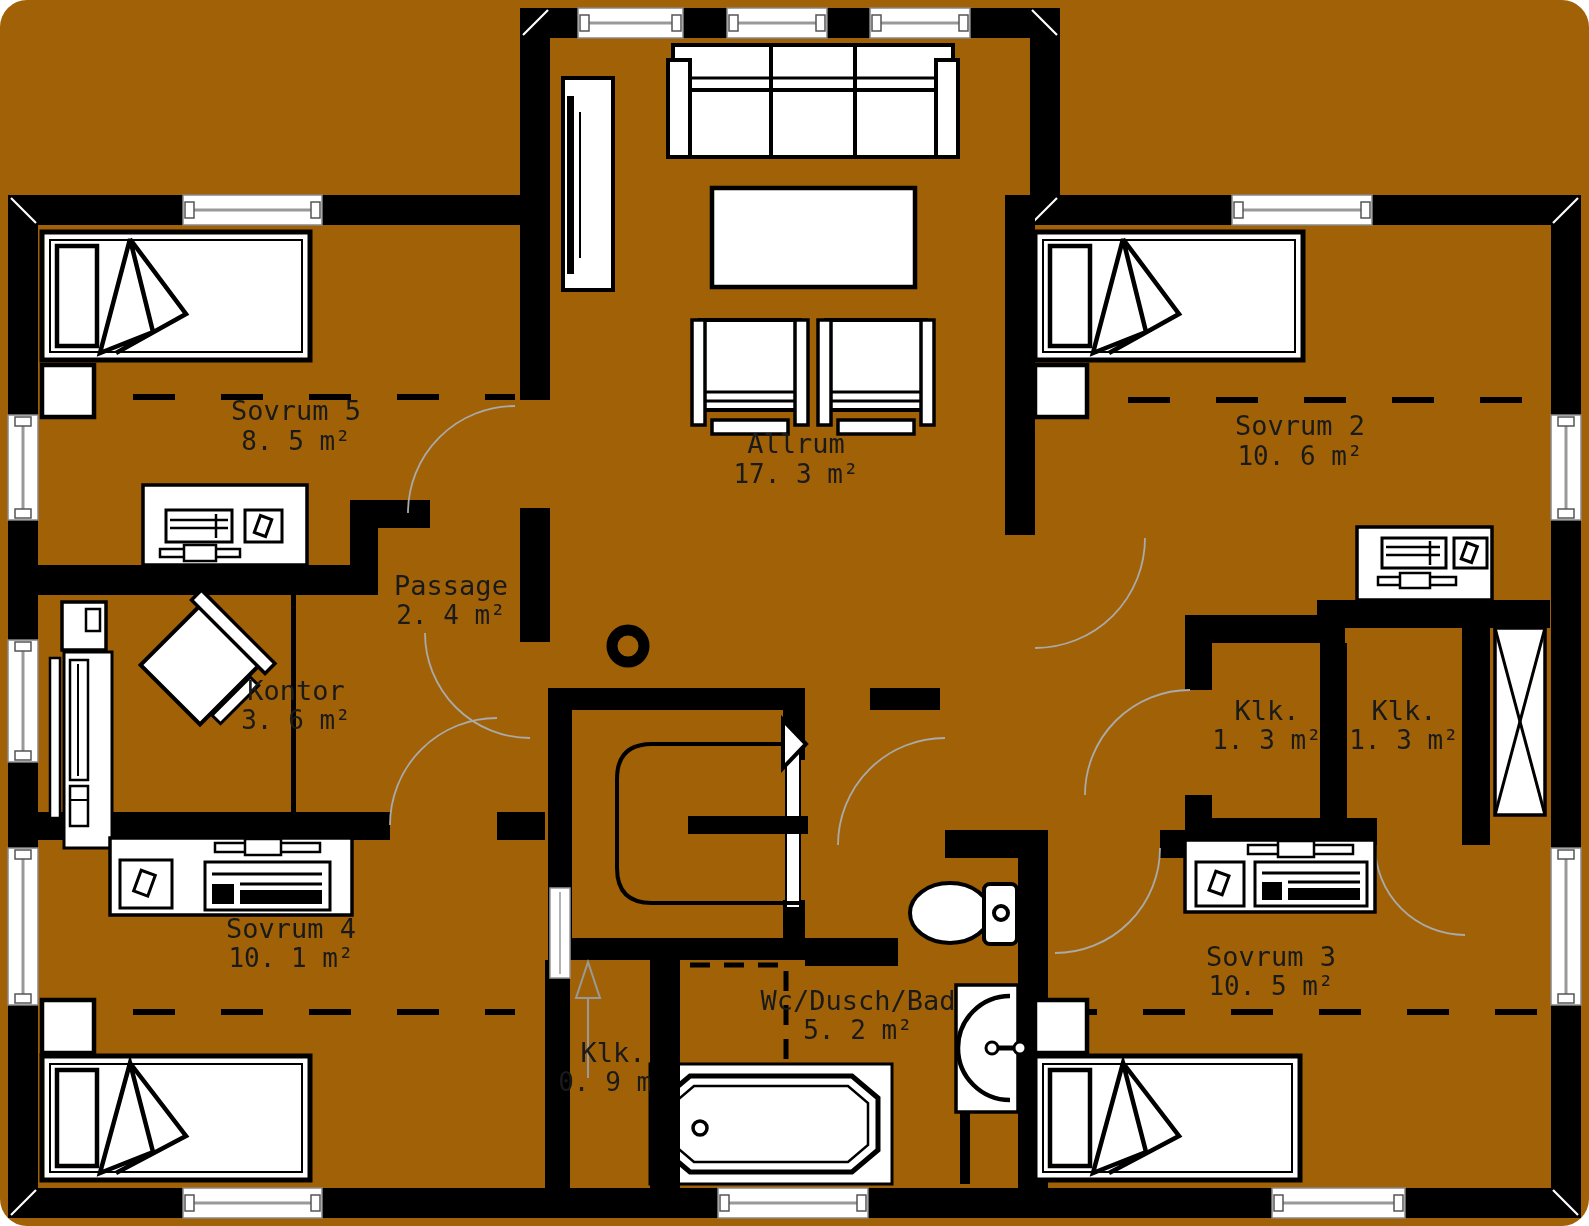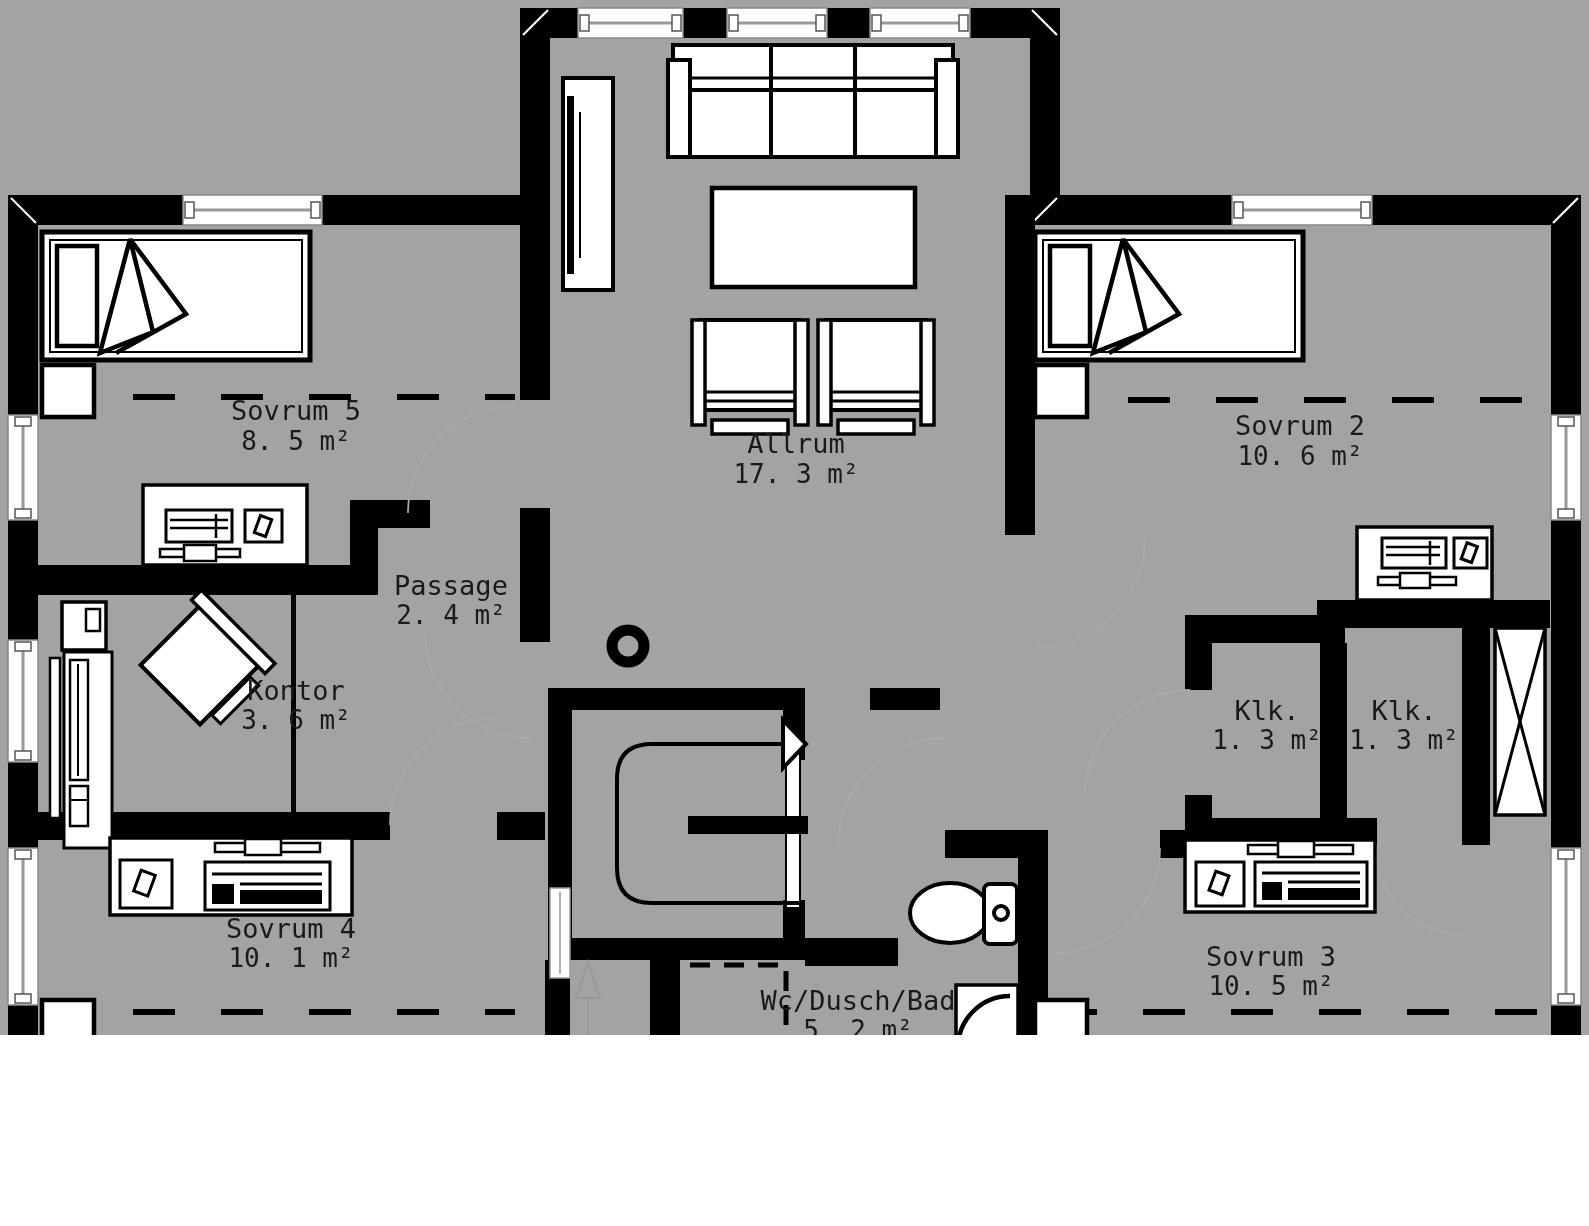--- a/index.html
+++ b/index.html
@@ -1,16 +1,16 @@
 <!DOCTYPE html>
 <html><head>
 <meta charset="utf-8">
 <style>
   html,body{margin:0;padding:0;background:#ffffff;}
-  .plan-wrap{width:1589px;height:1035px;position:relative;background:#a3a3a3;overflow:hidden;}
+  .plan-wrap{width:1589px;height:1226px;position:relative;background:#a16207;overflow:hidden;border-radius:27px;}
   svg{display:block;}
   text{font-family:"DejaVu Sans Mono","Liberation Mono",monospace;fill:#1a1a1a;}
   .room-name{font-size:27px;}
   .room-area{font-size:26px;}
 </style>
 </head>
 <body>
 
 <div class="plan-wrap">
 <svg width="1589" height="1226" viewBox="0 0 1589 1226" xmlns="http://www.w3.org/2000/svg">

